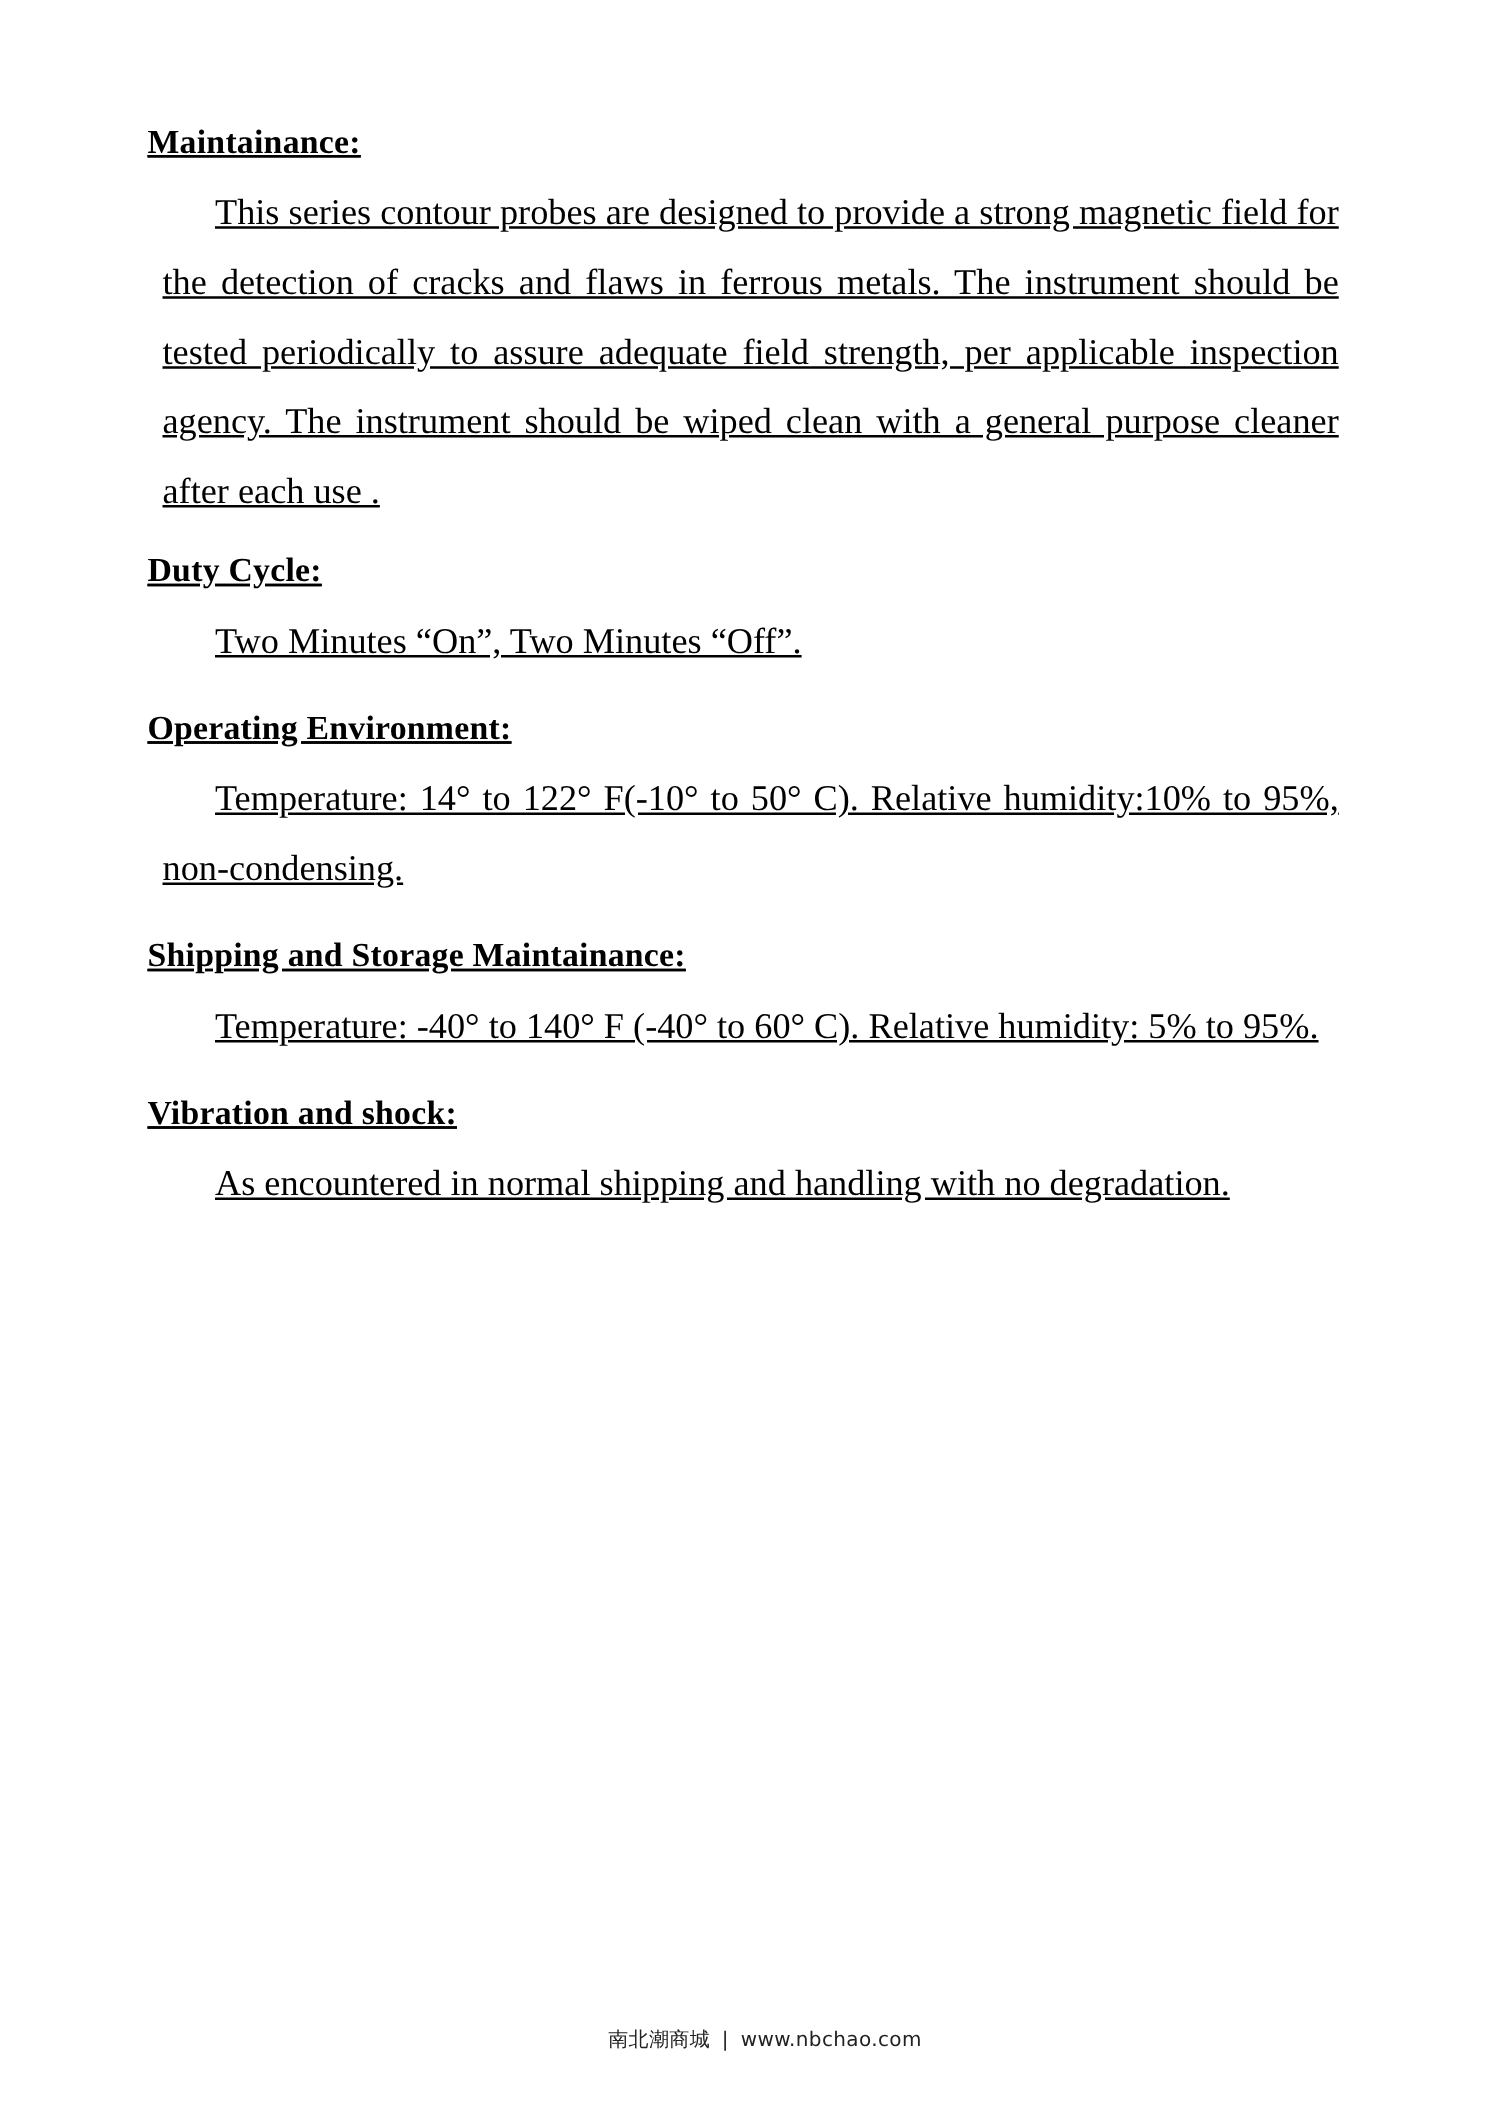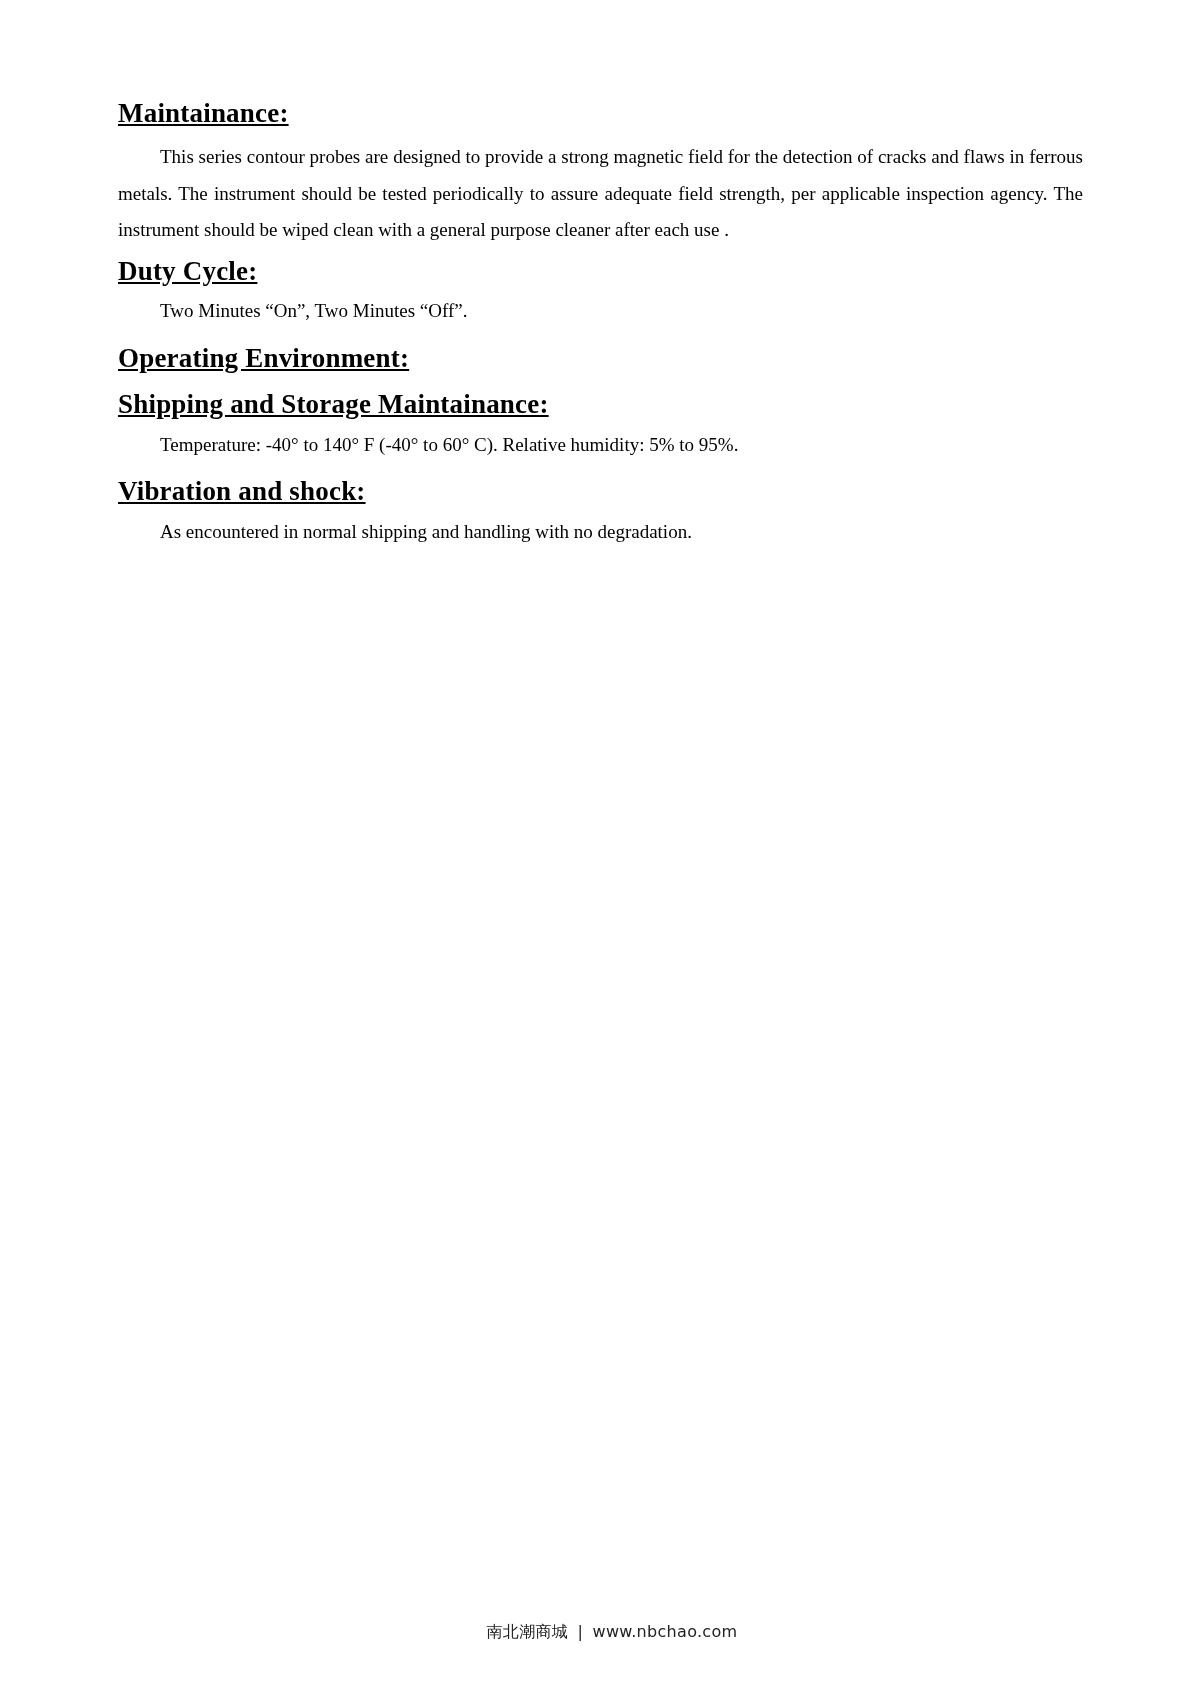--- a/index.html
+++ b/index.html
@@ -19,33 +19,34 @@
     position: absolute;
     top: 0;
     left: 0;
     width: 1200px;
     height: 1697px;
     box-sizing: border-box;
     padding: 95px 118px 0 118px;
   }
   .doc-body {
     width: 965px;
+    text-decoration: underline;
   }
   h2.section-heading {
     font-size: 27px;
     font-weight: bold;
     text-decoration: underline;
     margin: 0;
     line-height: 1.35;
     letter-spacing: 0.2px;
   }
   p.para {
-    font-size: 19px;
+    font-size: 29px;
     line-height: 1.92;
-    margin: 0;
+    margin: 12px;
     text-align: justify;
     text-justify: inter-word;
   }
   p.indent {
     text-indent: 42px;
   }
   .block-maint {
     margin-top: 8px;
   }
   .block-after-heading {
@@ -83,20 +84,23 @@
     </div>
 
     <div class="spacer-xs"></div>
     <h2 class="section-heading">Duty Cycle:</h2>
     <div class="block-after-heading">
       <p class="para indent">Two Minutes “On”, Two Minutes “Off”.</p>
     </div>
 
     <div class="spacer-sm"></div>
     <h2 class="section-heading">Operating Environment: </h2>
+    <div class="block-after-heading">
+      <p class="para indent">Temperature: 14° to 122° F(-10° to 50° C). Relative humidity:10% to 95%, non-condensing.</p>
+    </div>
 
     <div class="spacer-sm"></div>
     <h2 class="section-heading">Shipping and Storage Maintainance: </h2>
     <div class="block-after-heading">
       <p class="para indent para-single">Temperature: -40° to 140° F (-40° to 60° C). Relative humidity: 5% to 95%.</p>
     </div>
 
     <div class="spacer-sm"></div>
     <h2 class="section-heading">Vibration and shock: </h2>
     <div class="block-after-heading">

